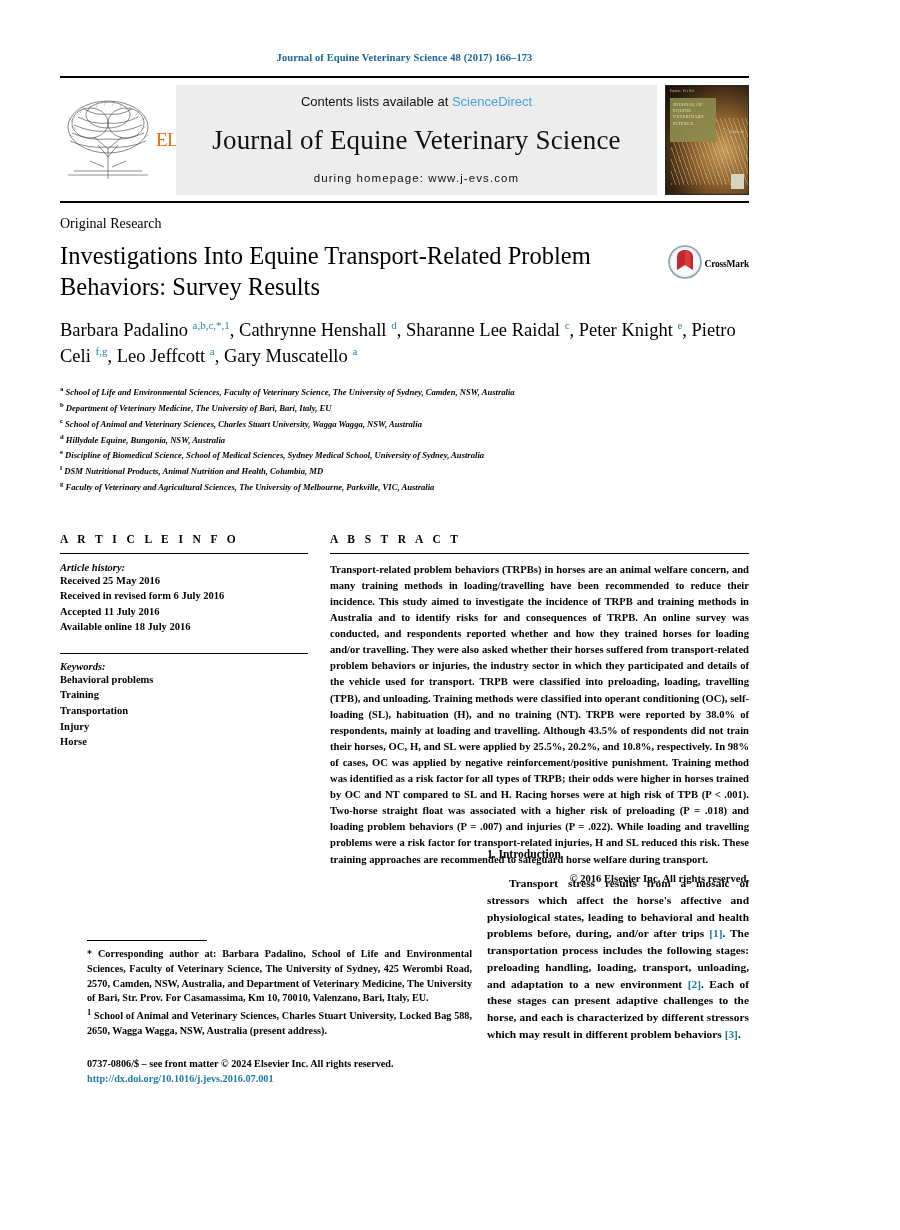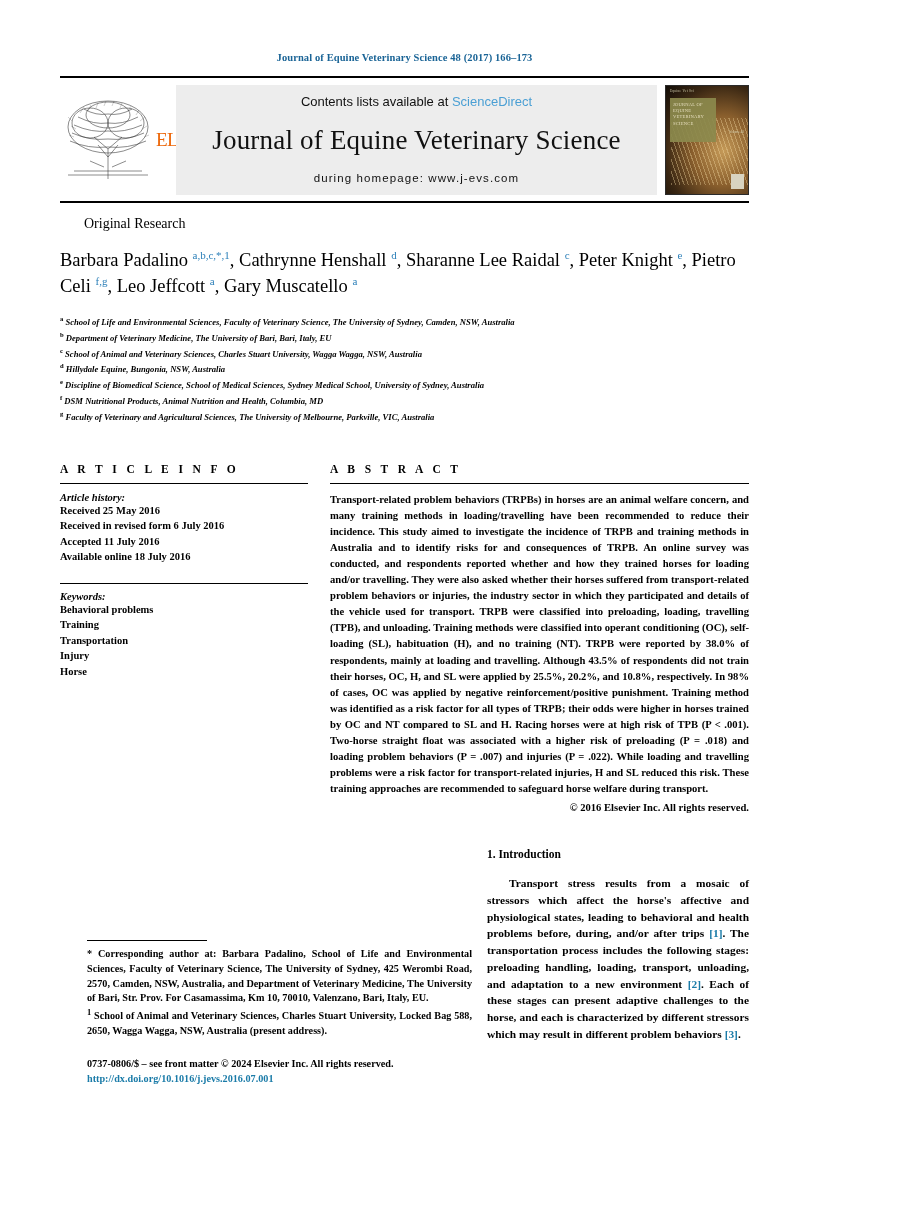--- a/index.html
+++ b/index.html
@@ -140,21 +140,20 @@
   .masthead-rule {
     border-top: 2.5px solid #000;
     margin-top: 6px;
   }
 
   
   .article-type {
     font-size: 14px;
     margin-top: 13px;
     color: #000;
-    margin-left: 24px;
   }
   .title-row {
     display: flex;
     align-items: flex-start;
     margin-top: 9px;
   }
   .article-title {
     flex: 1 1 auto;
     font-size: 24.5px;
     line-height: 1.25;
@@ -347,20 +346,35 @@
           <span>JOURNAL OF EQUINE VETERINARY SCIENCE</span>
         </div>
       <div class="cover-right-txt">Volume 48</div>
       <div class="cover-els"></div>
     </div>
   </div>
   <div class="masthead-rule"></div>
 
   <div class="article-type">Original Research</div>
 
+  <div class="title-row">
+    <h1 class="article-title">Investigations Into Equine Transport-Related Problem Behaviors: Survey Results</h1>
+    <div class="crossmark">
+      <span>
+        <svg width="34" height="34" viewBox="0 0 34 34" aria-hidden="true">
+          <circle cx="17" cy="17" r="16" fill="#eceff1" stroke="#b9c2c7" stroke-width="1"></circle>
+          <circle cx="17" cy="17" r="13.5" fill="#f7f9fa"></circle>
+          <path d="M17 5 C22 5 25 8 25 12 L25 25 L17 20 L9 25 L9 12 C9 8 12 5 17 5 Z" fill="#c1272d"></path>
+          <path d="M17 5 C20 5 22 7 22.5 10 L22.5 23 L17 19.5 Z" fill="#d9413f" opacity="0.85"></path>
+          <circle cx="17" cy="17" r="16" fill="none" stroke="#8fa3ad" stroke-width="1.6"></circle>
+        </svg>
+      </span>
+      <span class="crossmark-label">CrossMark</span>
+    </div>
+  </div>
 
   <div class="authors">Barbara Padalino <sup>a,b,c,</sup><sup class="star">*,1</sup>, Cathrynne Henshall <sup>d</sup>, Sharanne Lee Raidal <sup>c</sup>, Peter Knight <sup>e</sup>, Pietro Celi <sup>f,g</sup>, Leo Jeffcott <sup>a</sup>, Gary Muscatello <sup>a</sup></div>
 
   <div class="affiliations">
     <div><span class="sup">a</span> <span>School of Life and Environmental Sciences, Faculty of Veterinary Science, The University of Sydney, Camden, NSW, Australia</span></div>
     <div><span class="sup">b</span> <span>Department of Veterinary Medicine, The University of Bari, Bari, Italy, EU</span></div>
     <div><span class="sup">c</span> <span>School of Animal and Veterinary Sciences, Charles Stuart University, Wagga Wagga, NSW, Australia</span></div>
     <div><span class="sup">d</span> <span>Hillydale Equine, Bungonia, NSW, Australia</span></div>
     <div><span class="sup">e</span> <span>Discipline of Biomedical Science, School of Medical Sciences, Sydney Medical School, University of Sydney, Australia</span></div>
     <div><span class="sup">f</span> <span>DSM Nutritional Products, Animal Nutrition and Health, Columbia, MD</span></div>

